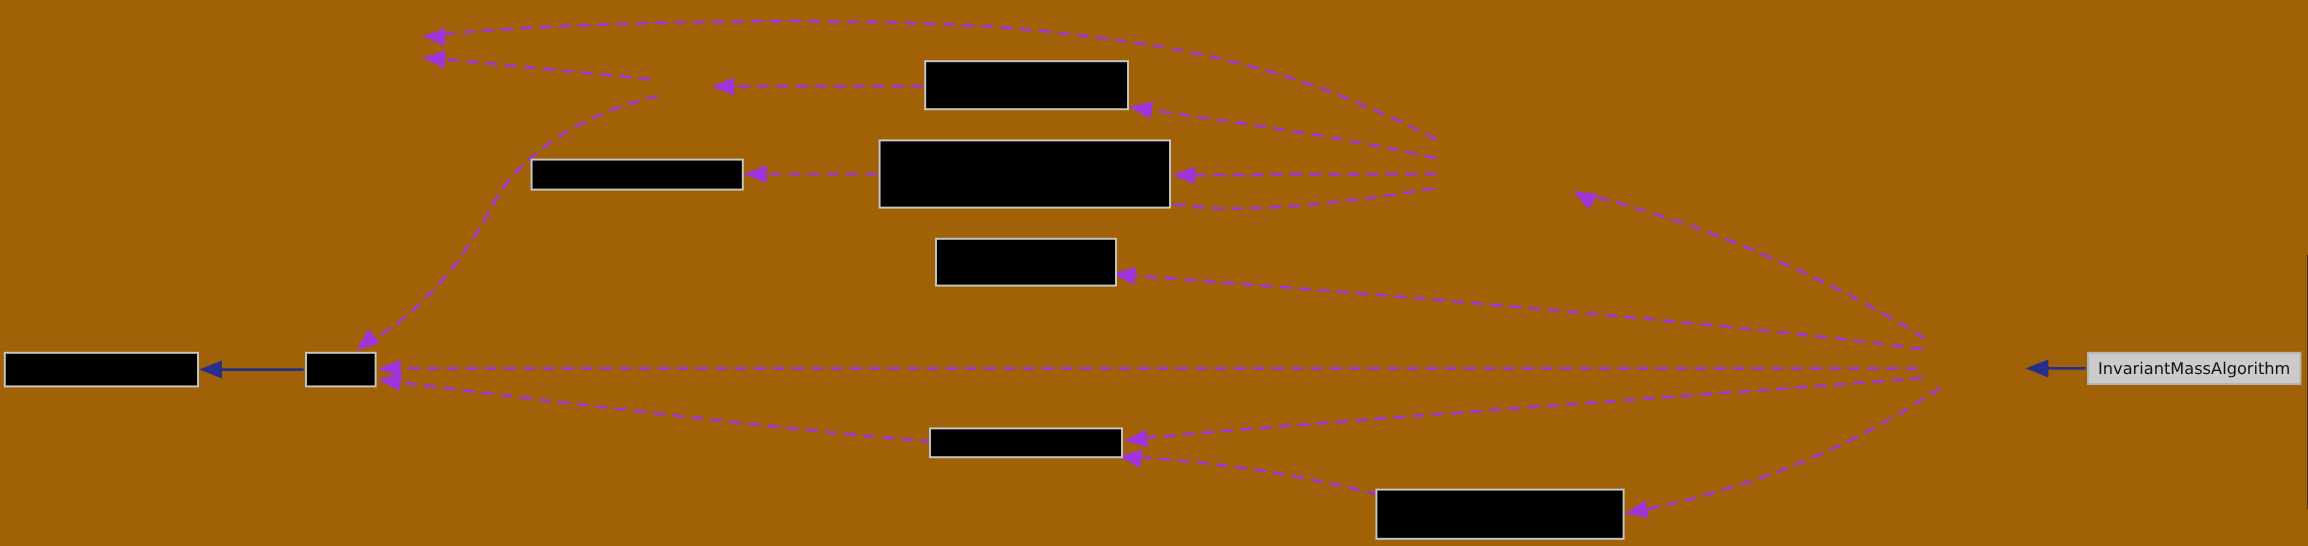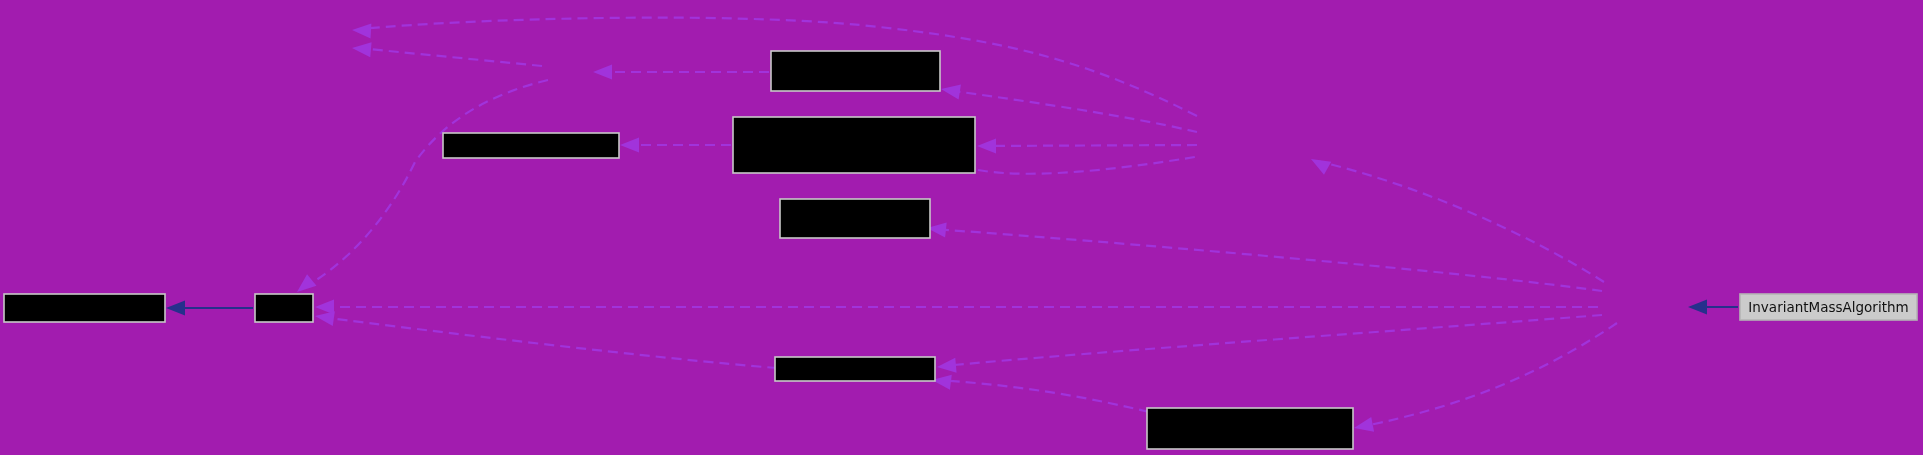--- a/index.html
+++ b/index.html
@@ -1,16 +1,16 @@
 <!DOCTYPE html>
 <html><head>
 <meta charset="utf-8">
 <style>
   html,body{margin:0;padding:0;background:#000;}
-  .stage{position:relative;width:1923px;height:455px;background:#a21caf;overflow:hidden;}
+  .stage{position:relative;width:1923px;height:455px;background:#a16207;overflow:hidden;}
   svg{display:block;}
   .node-rect{fill:#000000;stroke:#C8C8C8;stroke-width:1.6;}
   .node-rect.labeled{fill:#CBCBCB;stroke:#B5B5B5;}
   .node-label{font-family:"DejaVu Sans","Liberation Sans",sans-serif;font-size:13.5px;fill:#111111;}
   .edge.usage{stroke:#A133DB;stroke-width:2.2;fill:none;stroke-dasharray:10 6;}
   .edge.inheritance{stroke:#26308C;stroke-width:2.2;fill:none;}
   .arrowhead.usage{fill:#A133DB;stroke:none;}
   .arrowhead.inheritance{fill:#26308C;stroke:none;}
 </style>
 </head>

